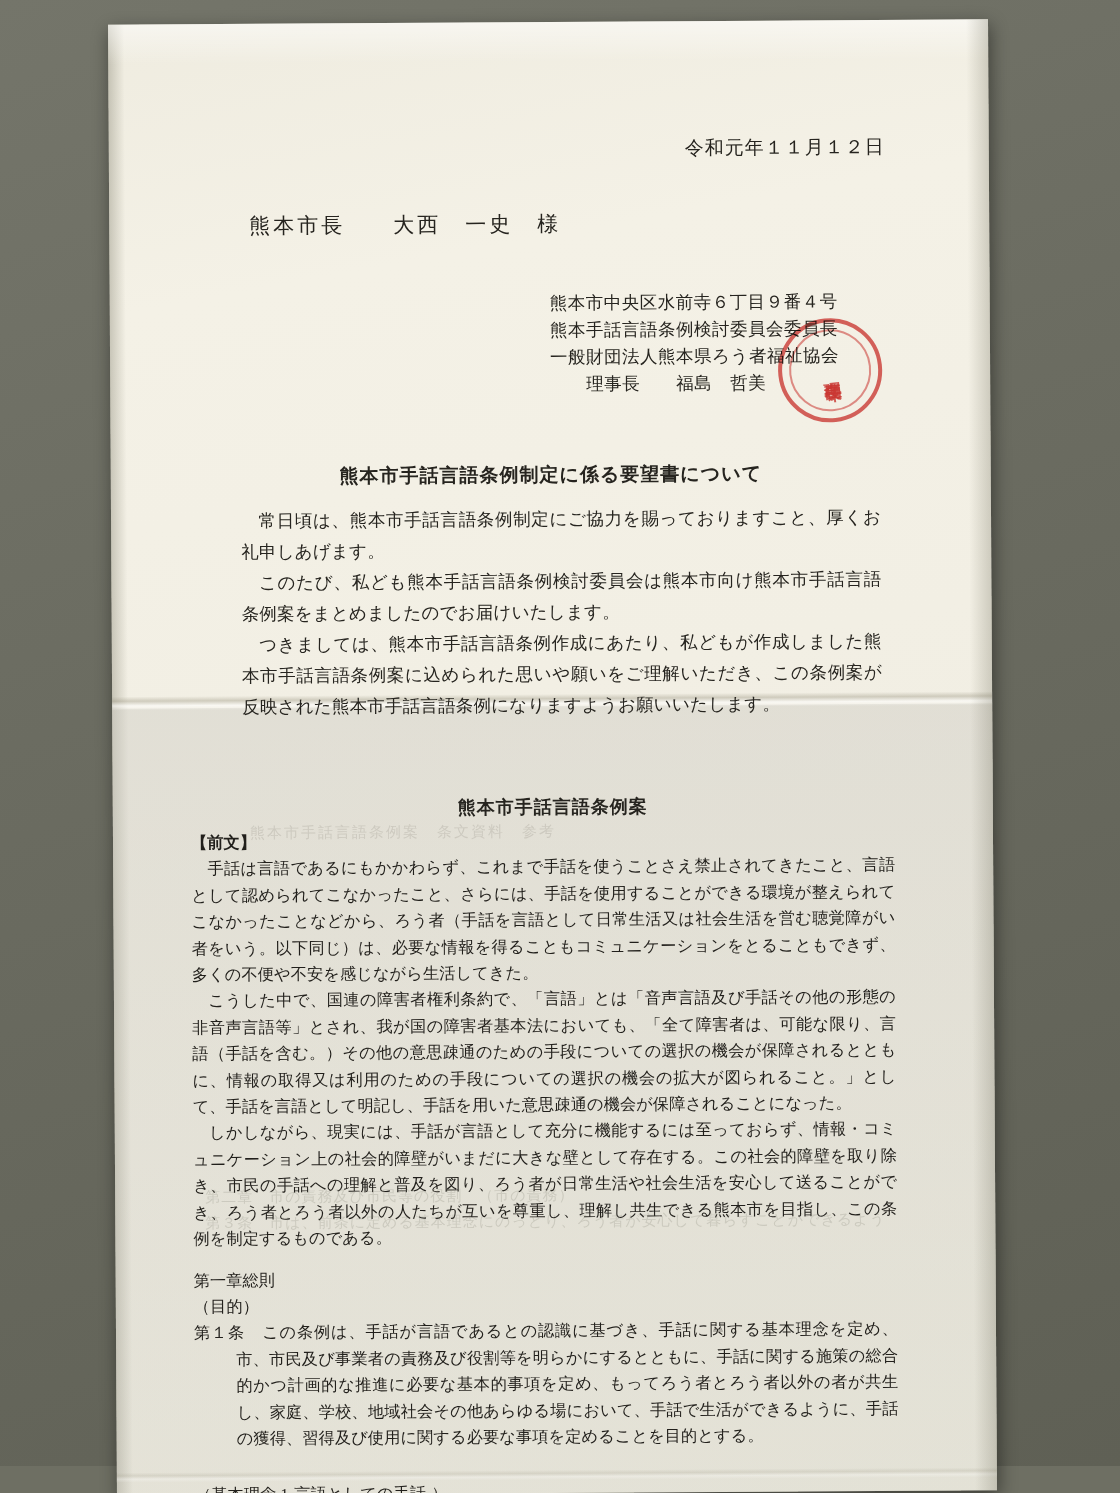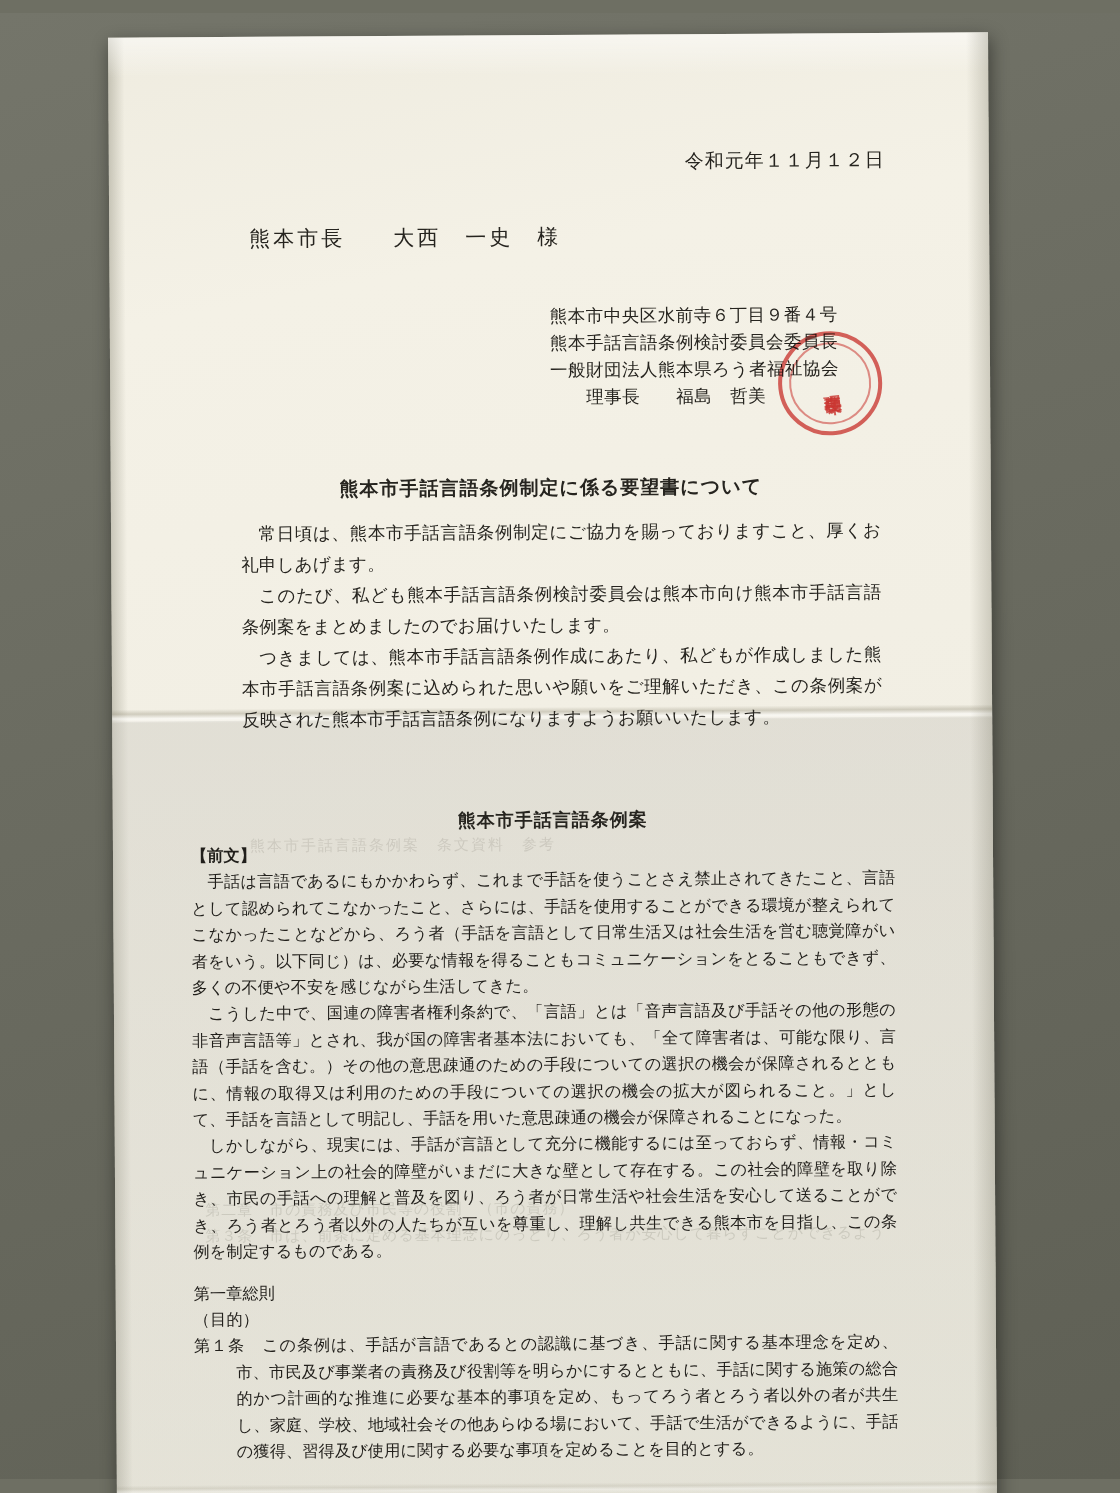--- a/index.html
+++ b/index.html
@@ -2,21 +2,21 @@
 <html><head>
 <meta charset="utf-8">
 <style>
   html,body{margin:0;padding:0;}
   body{
     width:1120px;height:1493px;overflow:hidden;
     background:#6e6f63;
     font-family:"Liberation Serif","DejaVu Serif",serif;
   }
   #stage{position:relative;width:1120px;height:1466px;
-    background:linear-gradient(160deg,#74756a 0%,#6b6c61 40%,#5f6055 100%);margin-top:13px;}
+    background:linear-gradient(160deg,#74756a 0%,#6b6c61 40%,#5f6055 100%);}
 
   
   #paper{
     position:absolute;left:108px;top:22px;width:880px;height:1471px;
     background:linear-gradient(170deg,#efece0 0%,#f4f1e6 18%,#f2efe4 45%,#f0ede2 70%,#eceadd 100%);
     box-shadow:2px 6px 18px rgba(0,0,0,.45);
     transform:rotate(-0.35deg);
     transform-origin:top center;
   }
   

